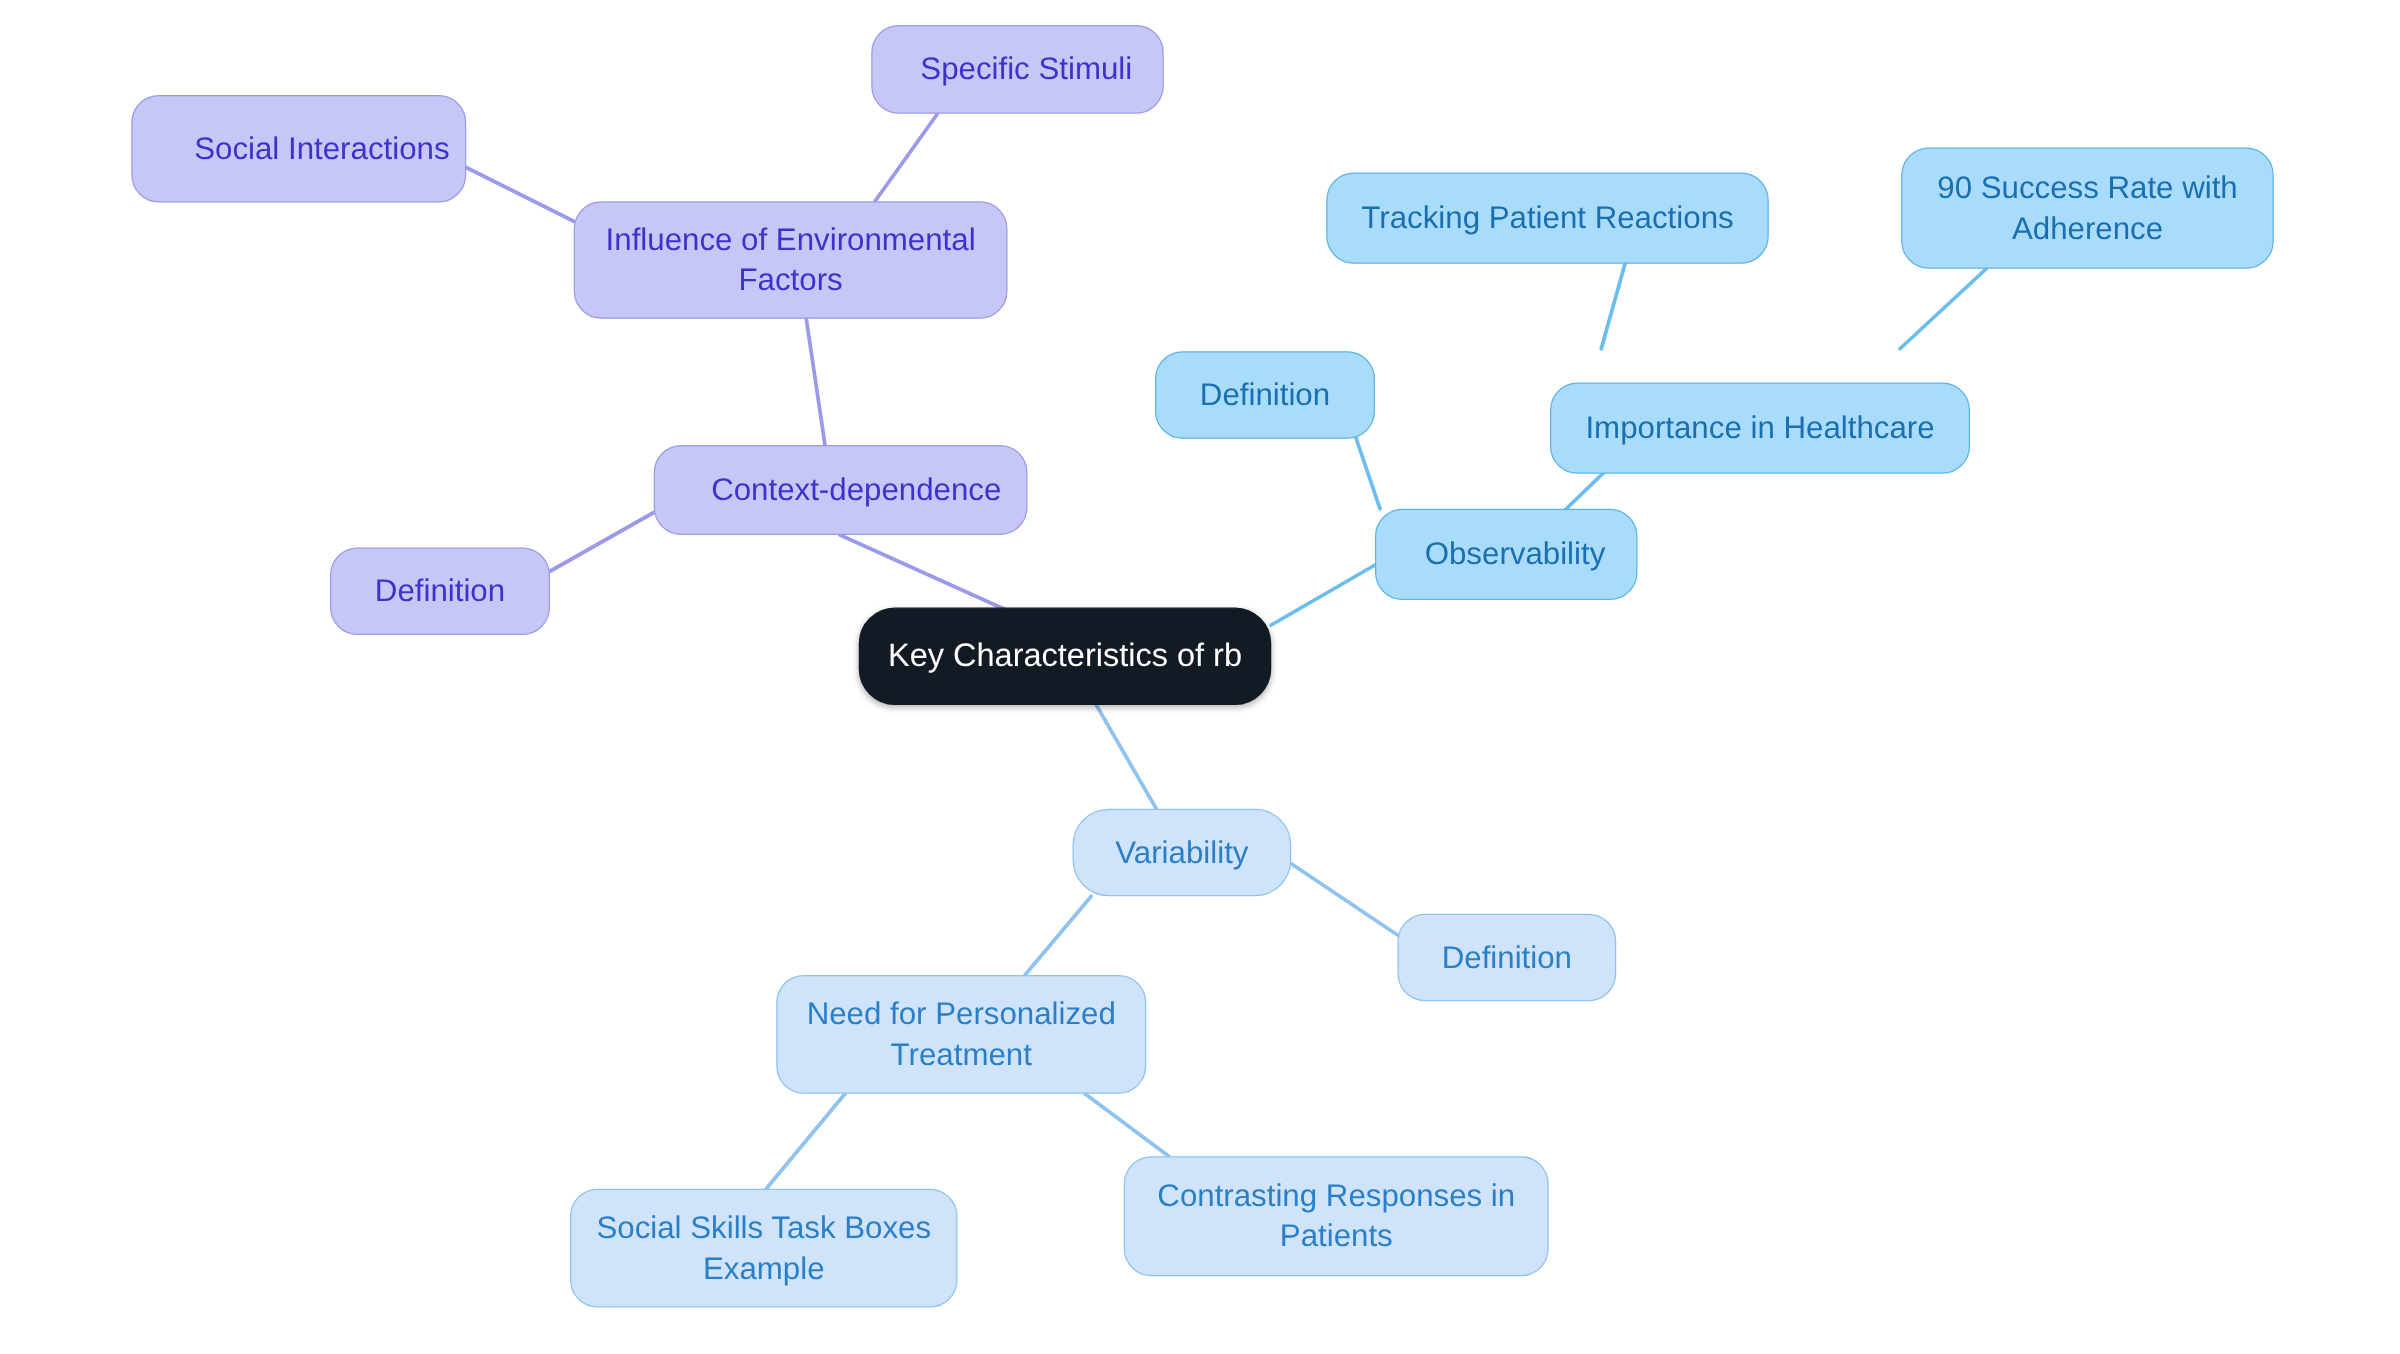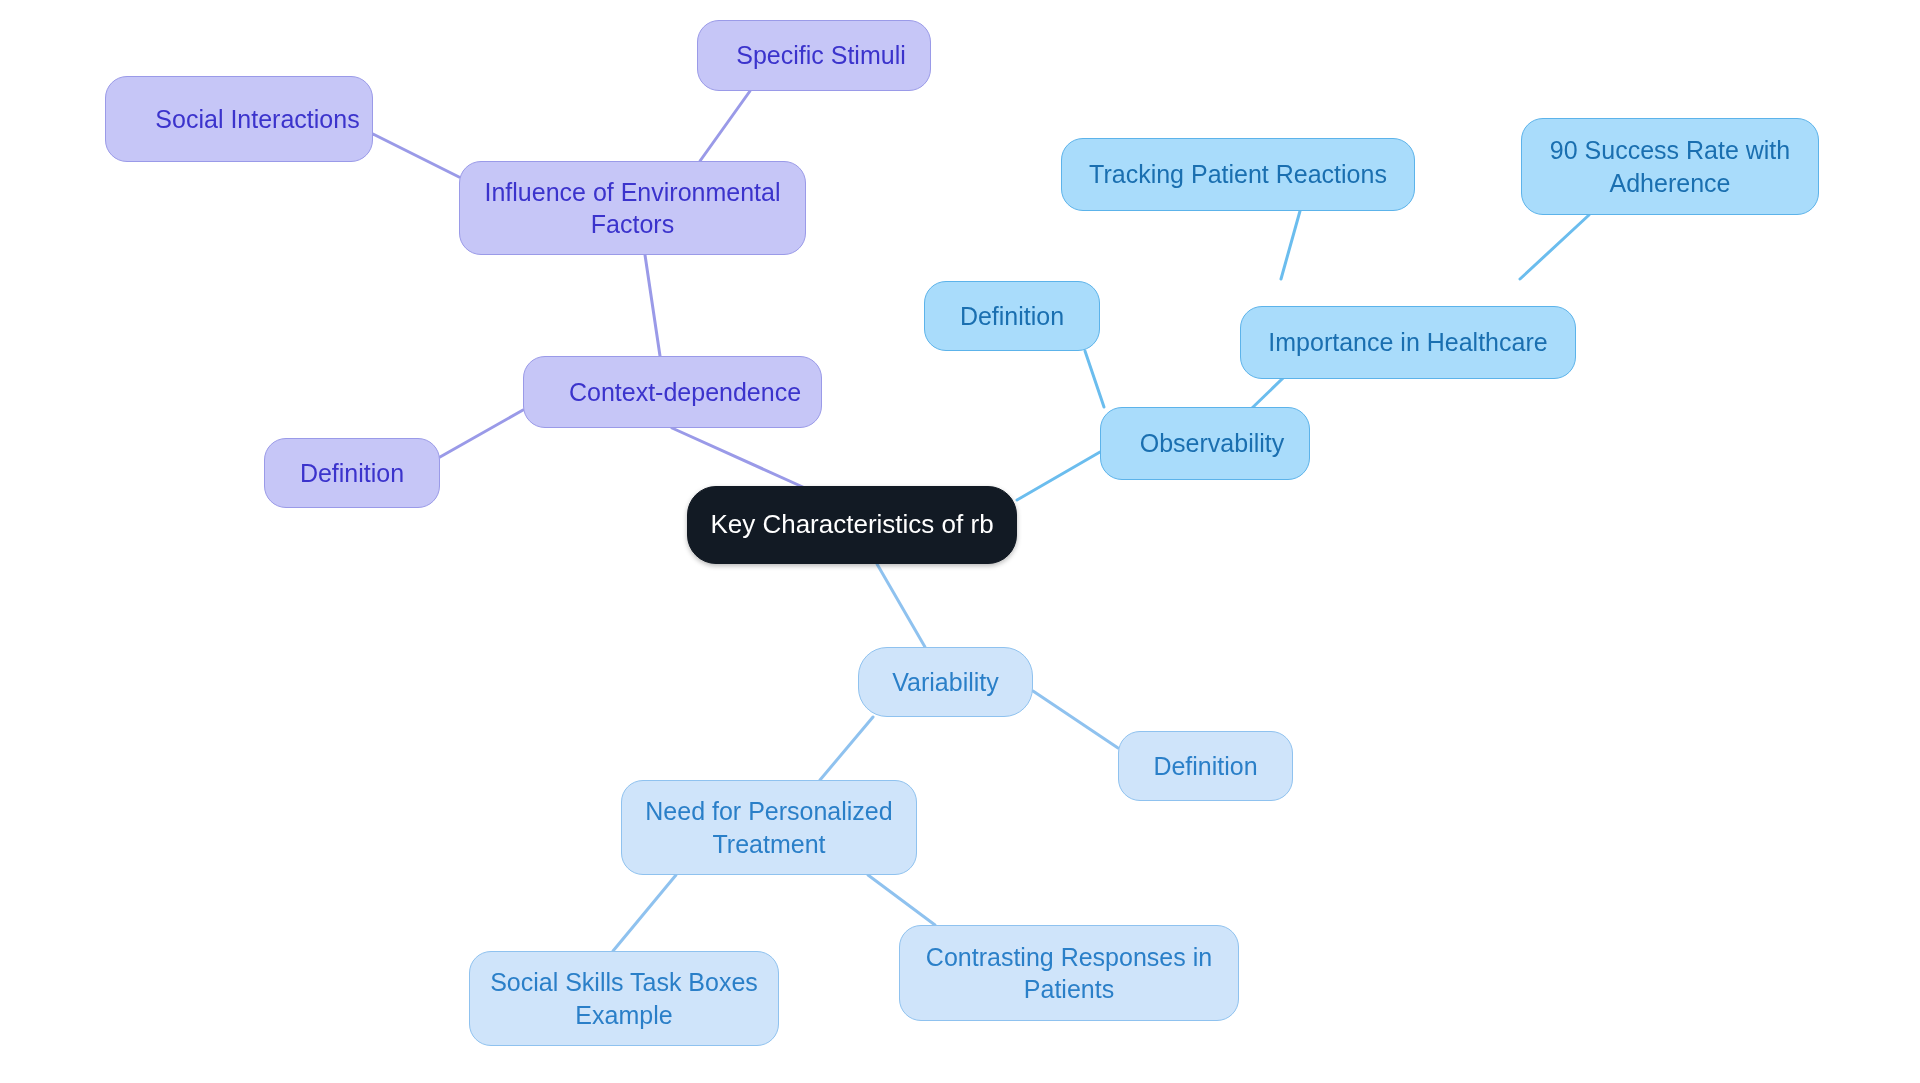--- a/index.html
+++ b/index.html
@@ -103,16 +103,16 @@
       <div class="node node-purple" style="left: 697px; top: 20px; width: 234px; height: 71px; padding-left: 24px;">Specific Stimuli</div>
       <div class="node node-purple" style="left: 264px; top: 438px; width: 176px; height: 70px;">Definition</div>
       <div class="node node-blue-a" style="left: 1100px; top: 407px; width: 210px; height: 73px; padding-left: 24px;">Observability</div>
       <div class="node node-blue-a" style="left: 924px; top: 281px; width: 176px; height: 70px;">Definition</div>
       <div class="node node-blue-a" style="left: 1240px; top: 279px; width: 336px; height: 73px; margin-top: 27px;">Importance in Healthcare</div>
       <div class="node node-blue-a" style="left: 1061px; top: 138px; width: 354px; height: 73px;">Tracking Patient Reactions</div>
       <div class="node node-blue-a" style="left: 1521px; top: 118px; width: 298px; height: 97px;">90 Success Rate with Adherence</div>
       <div class="node node-blue-b" style="left: 858px; top: 647px; width: 175px; height: 70px; border-radius: 29px;">Variability</div>
       <div class="node node-blue-b" style="left: 1118px; top: 731px; width: 175px; height: 70px;">Definition</div>
       <div class="node node-blue-b" style="left: 621px; top: 780px; width: 296px; height: 95px;">Need for Personalized Treatment</div>
-      <div class="node node-blue-b" style="left: 469px; top: 951px; width: 310px; height: 95px;">Social Skills Task Boxes Example</div>
+      <div class="node node-blue-b" style="left: 456px; top: 951px; width: 310px; height: 95px;">Social Skills Task Boxes Example</div>
       <div class="node node-blue-b" style="left: 899px; top: 925px; width: 340px; height: 96px;">Contrasting Responses in Patients</div>
     </div>
 </div>
 
 </body></html>

